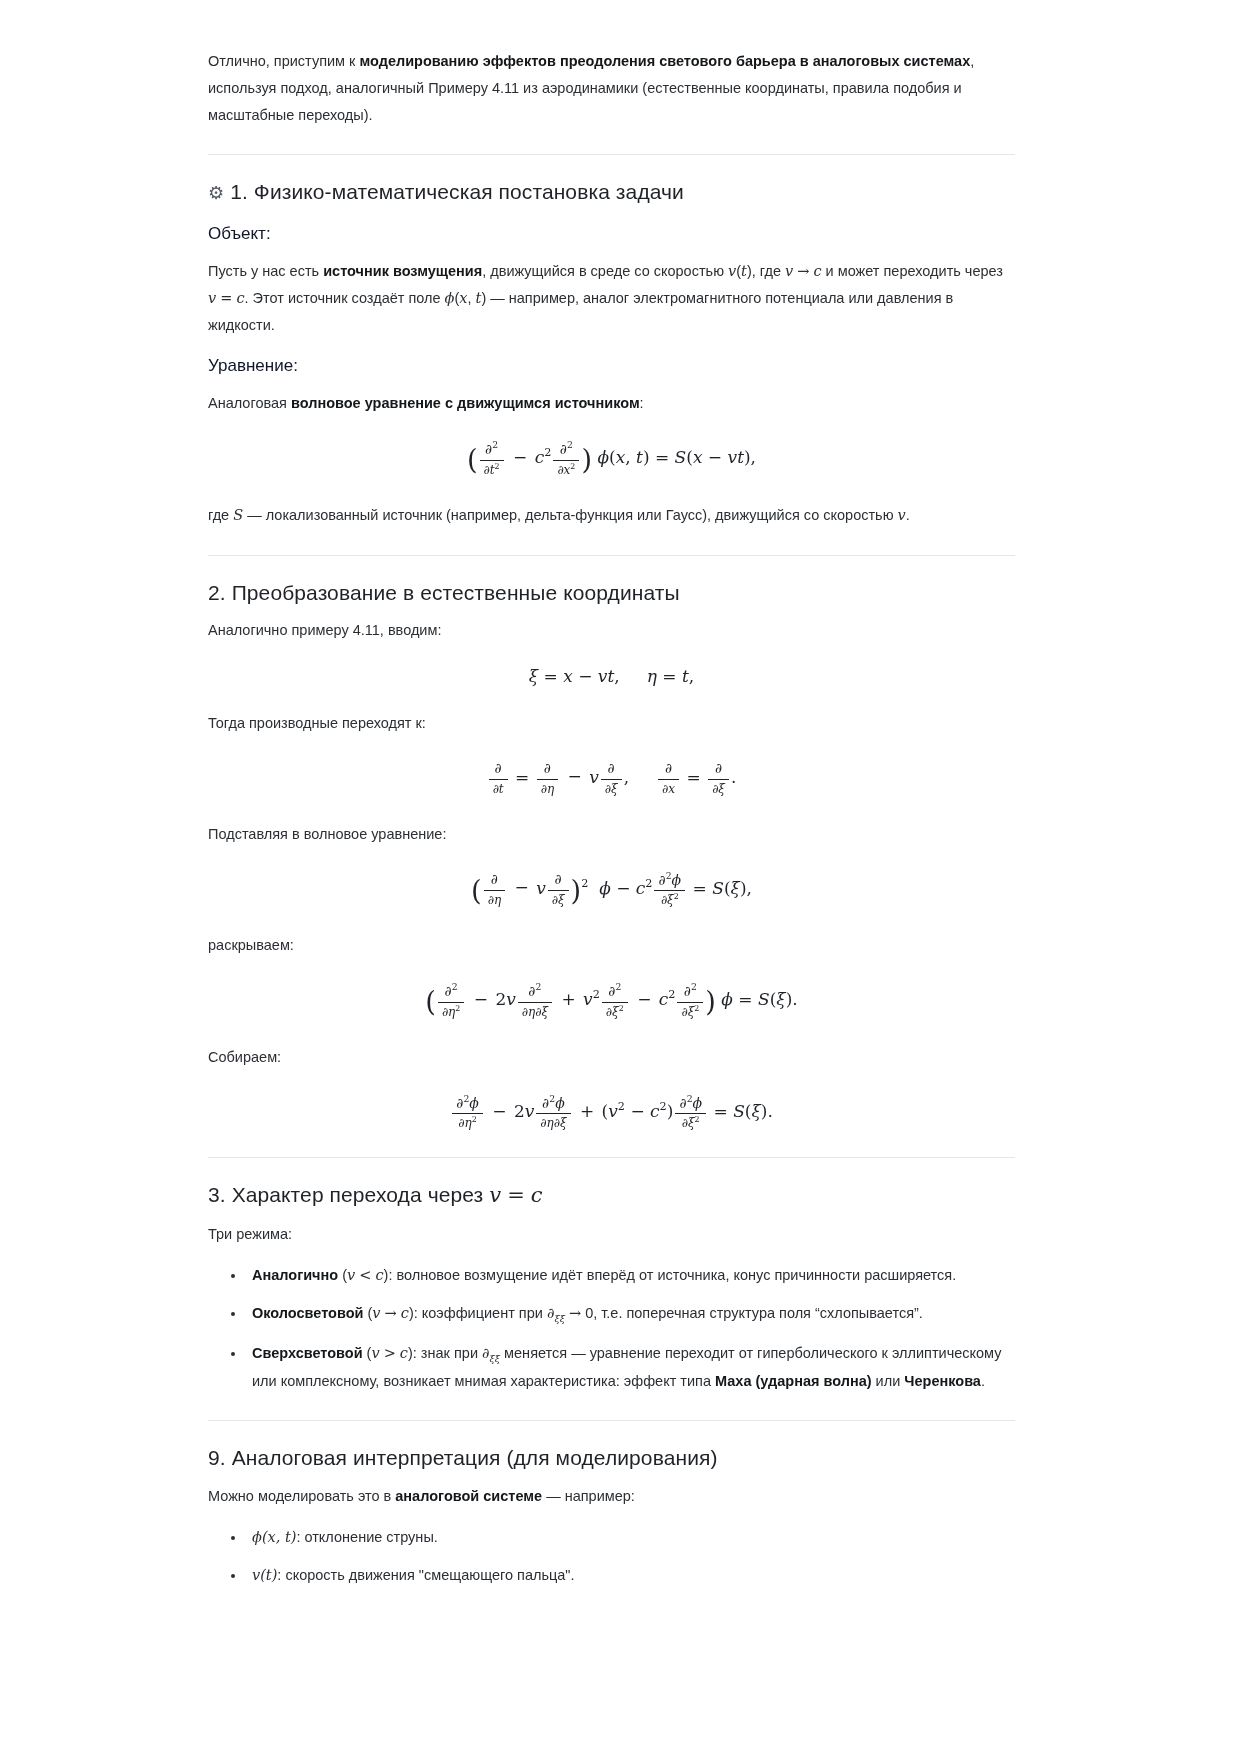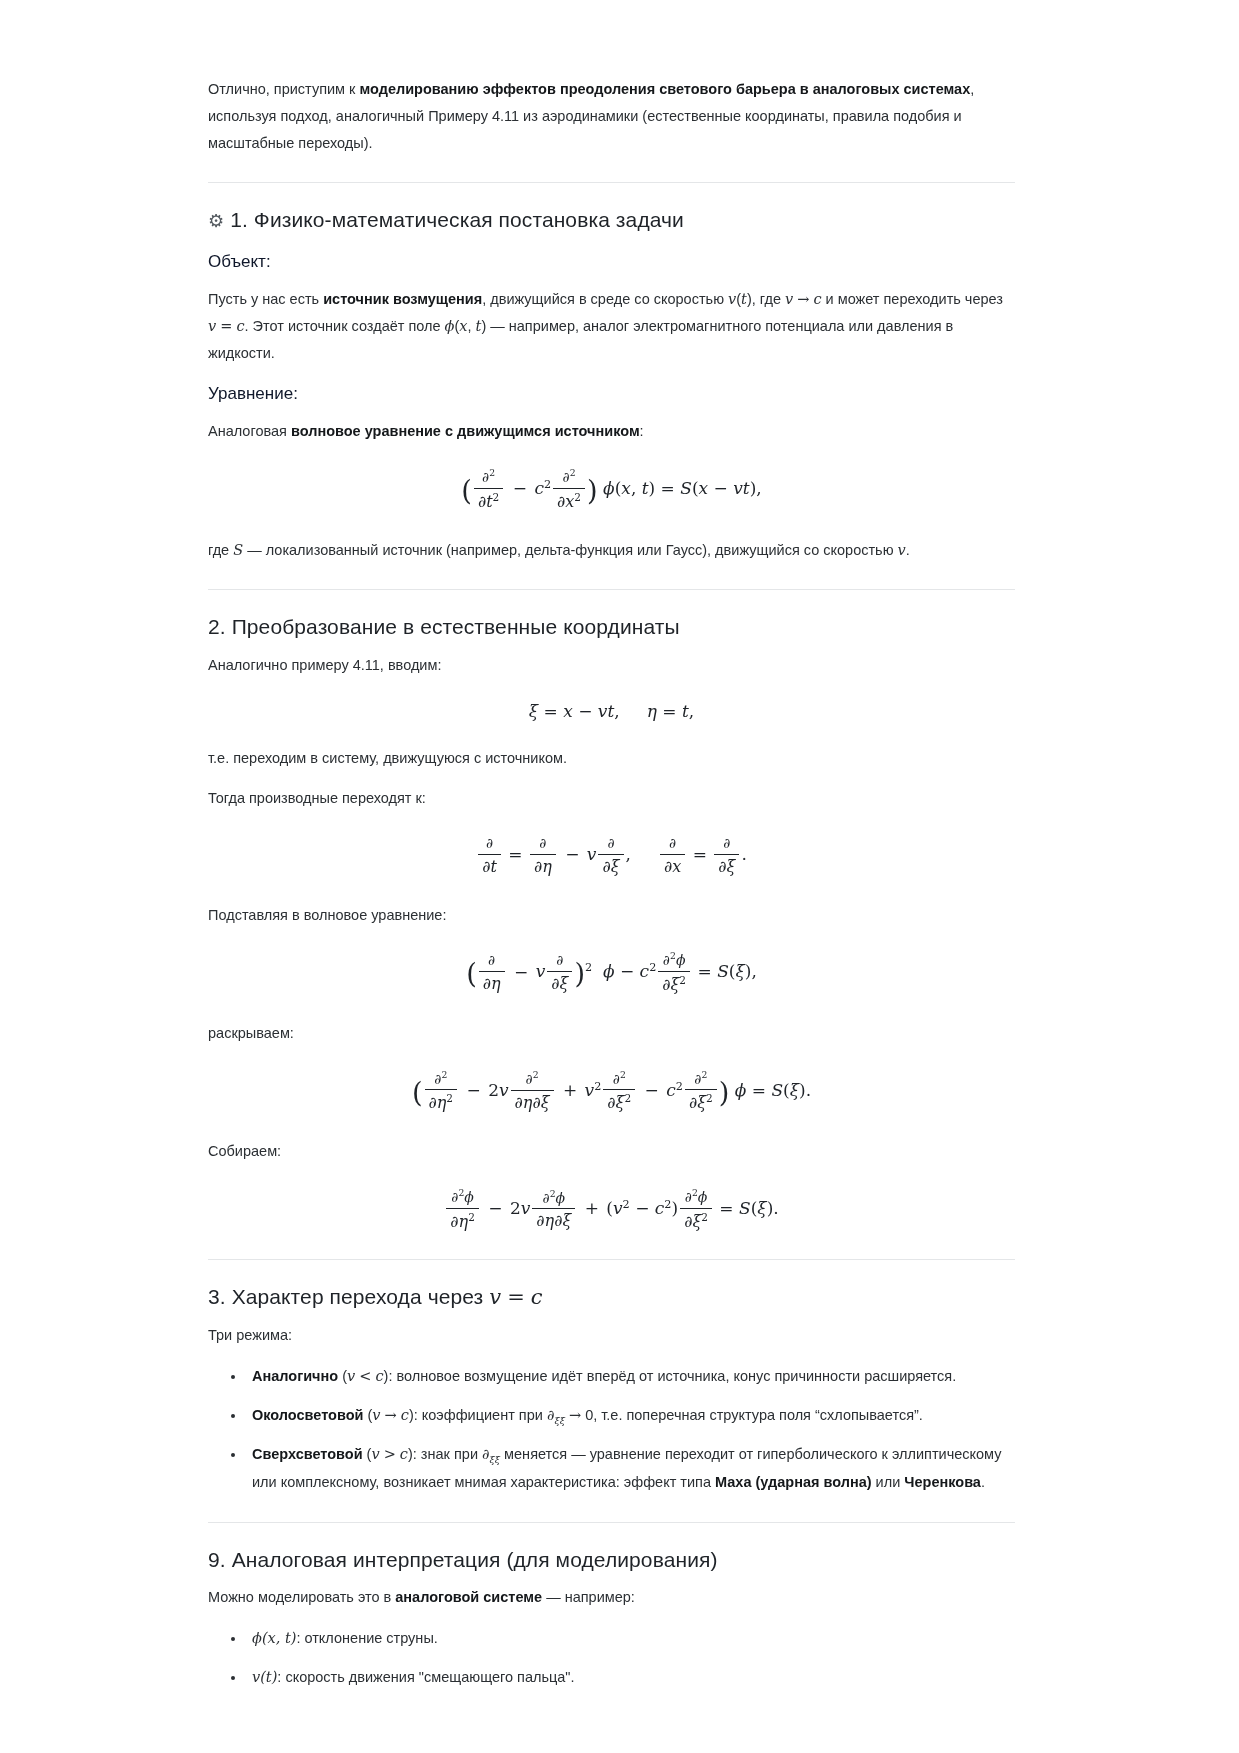--- a/index.html
+++ b/index.html
@@ -10,21 +10,20 @@
   body {
     width: 1239px;
     min-height: 1753px;
     font-family: "Liberation Sans", sans-serif;
     color: #1f2328;
   }
   .page {
     width: 1223px;
     box-sizing: border-box;
     padding: 48px 208px 40px 208px;
-    margin-top: 28px;
   }
   p, li {
     font-size: 14.5px;
     line-height: 1.85;
     color: #2b2f33;
     margin: 0 0 14px 0;
   }
   p.lead {
     margin-bottom: 22px;
   }
@@ -75,21 +74,21 @@
   .frac .num {
     display: block;
     padding: 0 4px 1px 4px;
     border-bottom: 1px solid #1f2328;
     font-size: 14px;
     line-height: 1.35;
   }
   .frac .den {
     display: block;
     padding: 1px 4px 0 4px;
-    font-size: 16px;
+    font-size: 12px;
     line-height: 1.35;
   }
   sup, sub {
     font-size: 0.66em;
   }
   .paren-big {
     font-size: 1.6em;
     vertical-align: -0.22em;
     font-style: normal;
   }
@@ -146,21 +145,20 @@
   <h2 class="with-rule">
     <span>2. Преобразование в естественные координаты</span>
   </h2>
 
   <p>Аналогично примеру 4.11, вводим:</p>
 
   <div class="formula">
     <span class="it">ξ</span> = <span class="it">x</span> − <span class="it">vt</span>, &nbsp;&nbsp;&nbsp; <span class="it">η</span> = <span class="it">t</span>,
   </div>
 
-  <p>т.е. переходим в систему, движущуюся с источником.</p>
   <p>Тогда производные переходят к:</p>
 
   <div class="formula">
     <span class="frac"><span class="num"><span class="it">∂</span></span><span class="den"><span class="it">∂t</span></span></span>
     =
     <span class="frac"><span class="num"><span class="it">∂</span></span><span class="den"><span class="it">∂η</span></span></span>
     <span class="sp">−</span> <span class="it">v</span><span class="frac"><span class="num"><span class="it">∂</span></span><span class="den"><span class="it">∂ξ</span></span></span>,
     &nbsp;&nbsp;&nbsp;
     <span class="frac"><span class="num"><span class="it">∂</span></span><span class="den"><span class="it">∂x</span></span></span>
     =

